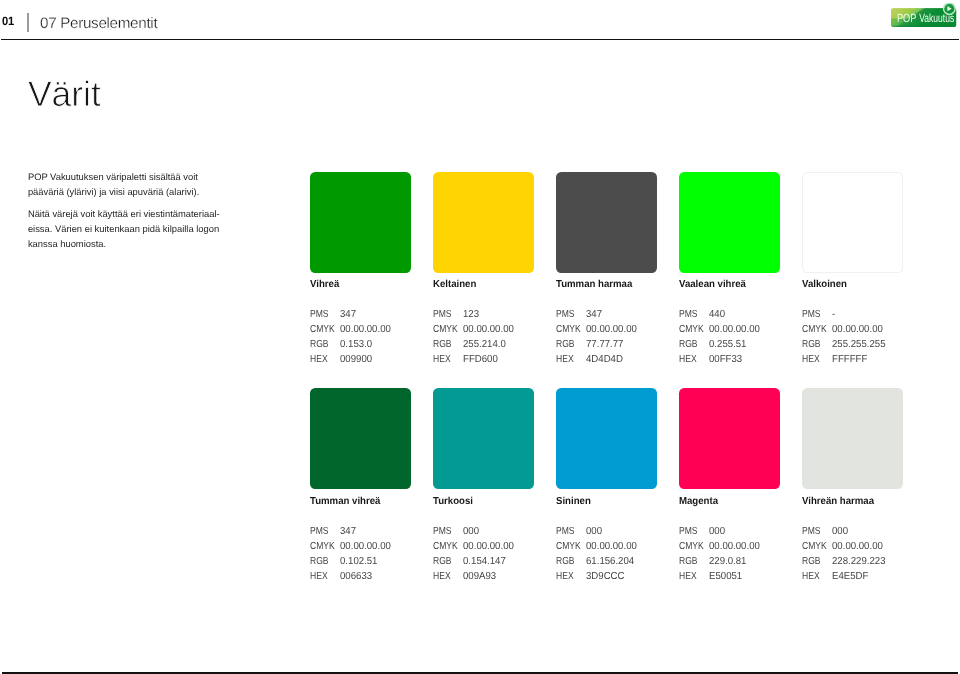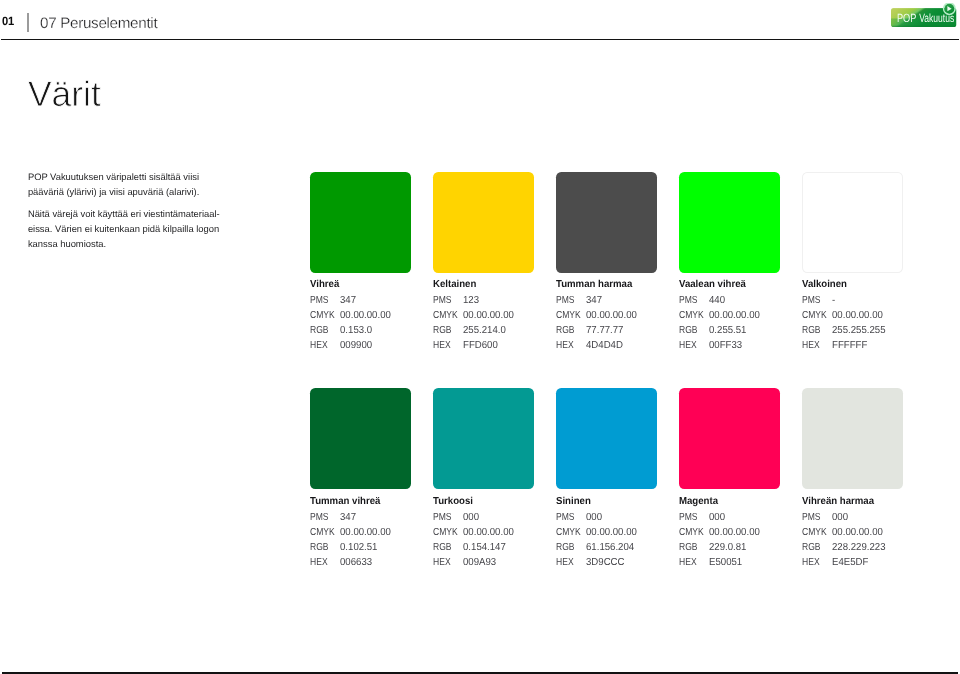--- a/index.html
+++ b/index.html
@@ -34,21 +34,21 @@
   .intro p.p1 { line-height:14.75px; }
   .intro p.p2 { line-height:14.8px; margin-top:7.4px; }
 
   
   .swatch { position:absolute; width:100.6px; height:101.4px; border-radius:5.2px; }
   .swatch.white { box-shadow: inset 0 0 0 1px #f0f0f0; }
   .meta { position:absolute; width:130px; }
   .meta .name { font-size:10.2px; font-weight:bold; color:#17171a; line-height:1;
                 transform:scaleX(0.945); transform-origin:left center; }
   .meta .row { font-size:10.2px; color:#45454a; line-height:14.9px; white-space:nowrap; }
-  .meta .rows { margin-top:4px; }
+  .meta .rows { margin-top:18px; }
   .meta .row .k { display:inline-block; width:30.3px; transform:scaleX(0.84);
                   transform-origin:left center; }
   .meta .row .v { display:inline-block; transform:scaleX(0.945); transform-origin:left center; }
 
   
   .footer-rule { position:absolute; left:1.8px; top:671.6px; width:956px; height:2.6px; background:#131313; }
 </style>
 </head>
 <body>
 
@@ -110,21 +110,21 @@
   </div>
 
   <div class="bigtitle">
     <svg width="140" height="48" viewBox="0 0 140 48">
       <text id="bigtitle-text" x="0" y="36" font-family="'Liberation Sans',sans-serif" font-size="35.4" fill="#161616" stroke="#ffffff" stroke-width="0.82" paint-order="fill stroke" stroke-linejoin="round">Värit</text>
     </svg>
   </div>
 
   <div class="intro">
     <p class="p1">
-      <span>POP Vakuutuksen väripaletti sisältää viisi</span><br>
+      <span>POP Vakuutuksen väripaletti sisältää voit</span><br>
       <span>pääväriä (ylärivi) ja viisi apuväriä (alarivi).</span>
     </p>
     <p class="p2">
       <span>Näitä värejä voit käyttää eri viestintämateriaal-</span><br>
       <span>eissa. Värien ei kuitenkaan pidä kilpailla logon</span><br>
       <span>kanssa huomiosta.</span>
     </p>
   </div>
 
   <div id="grid">

